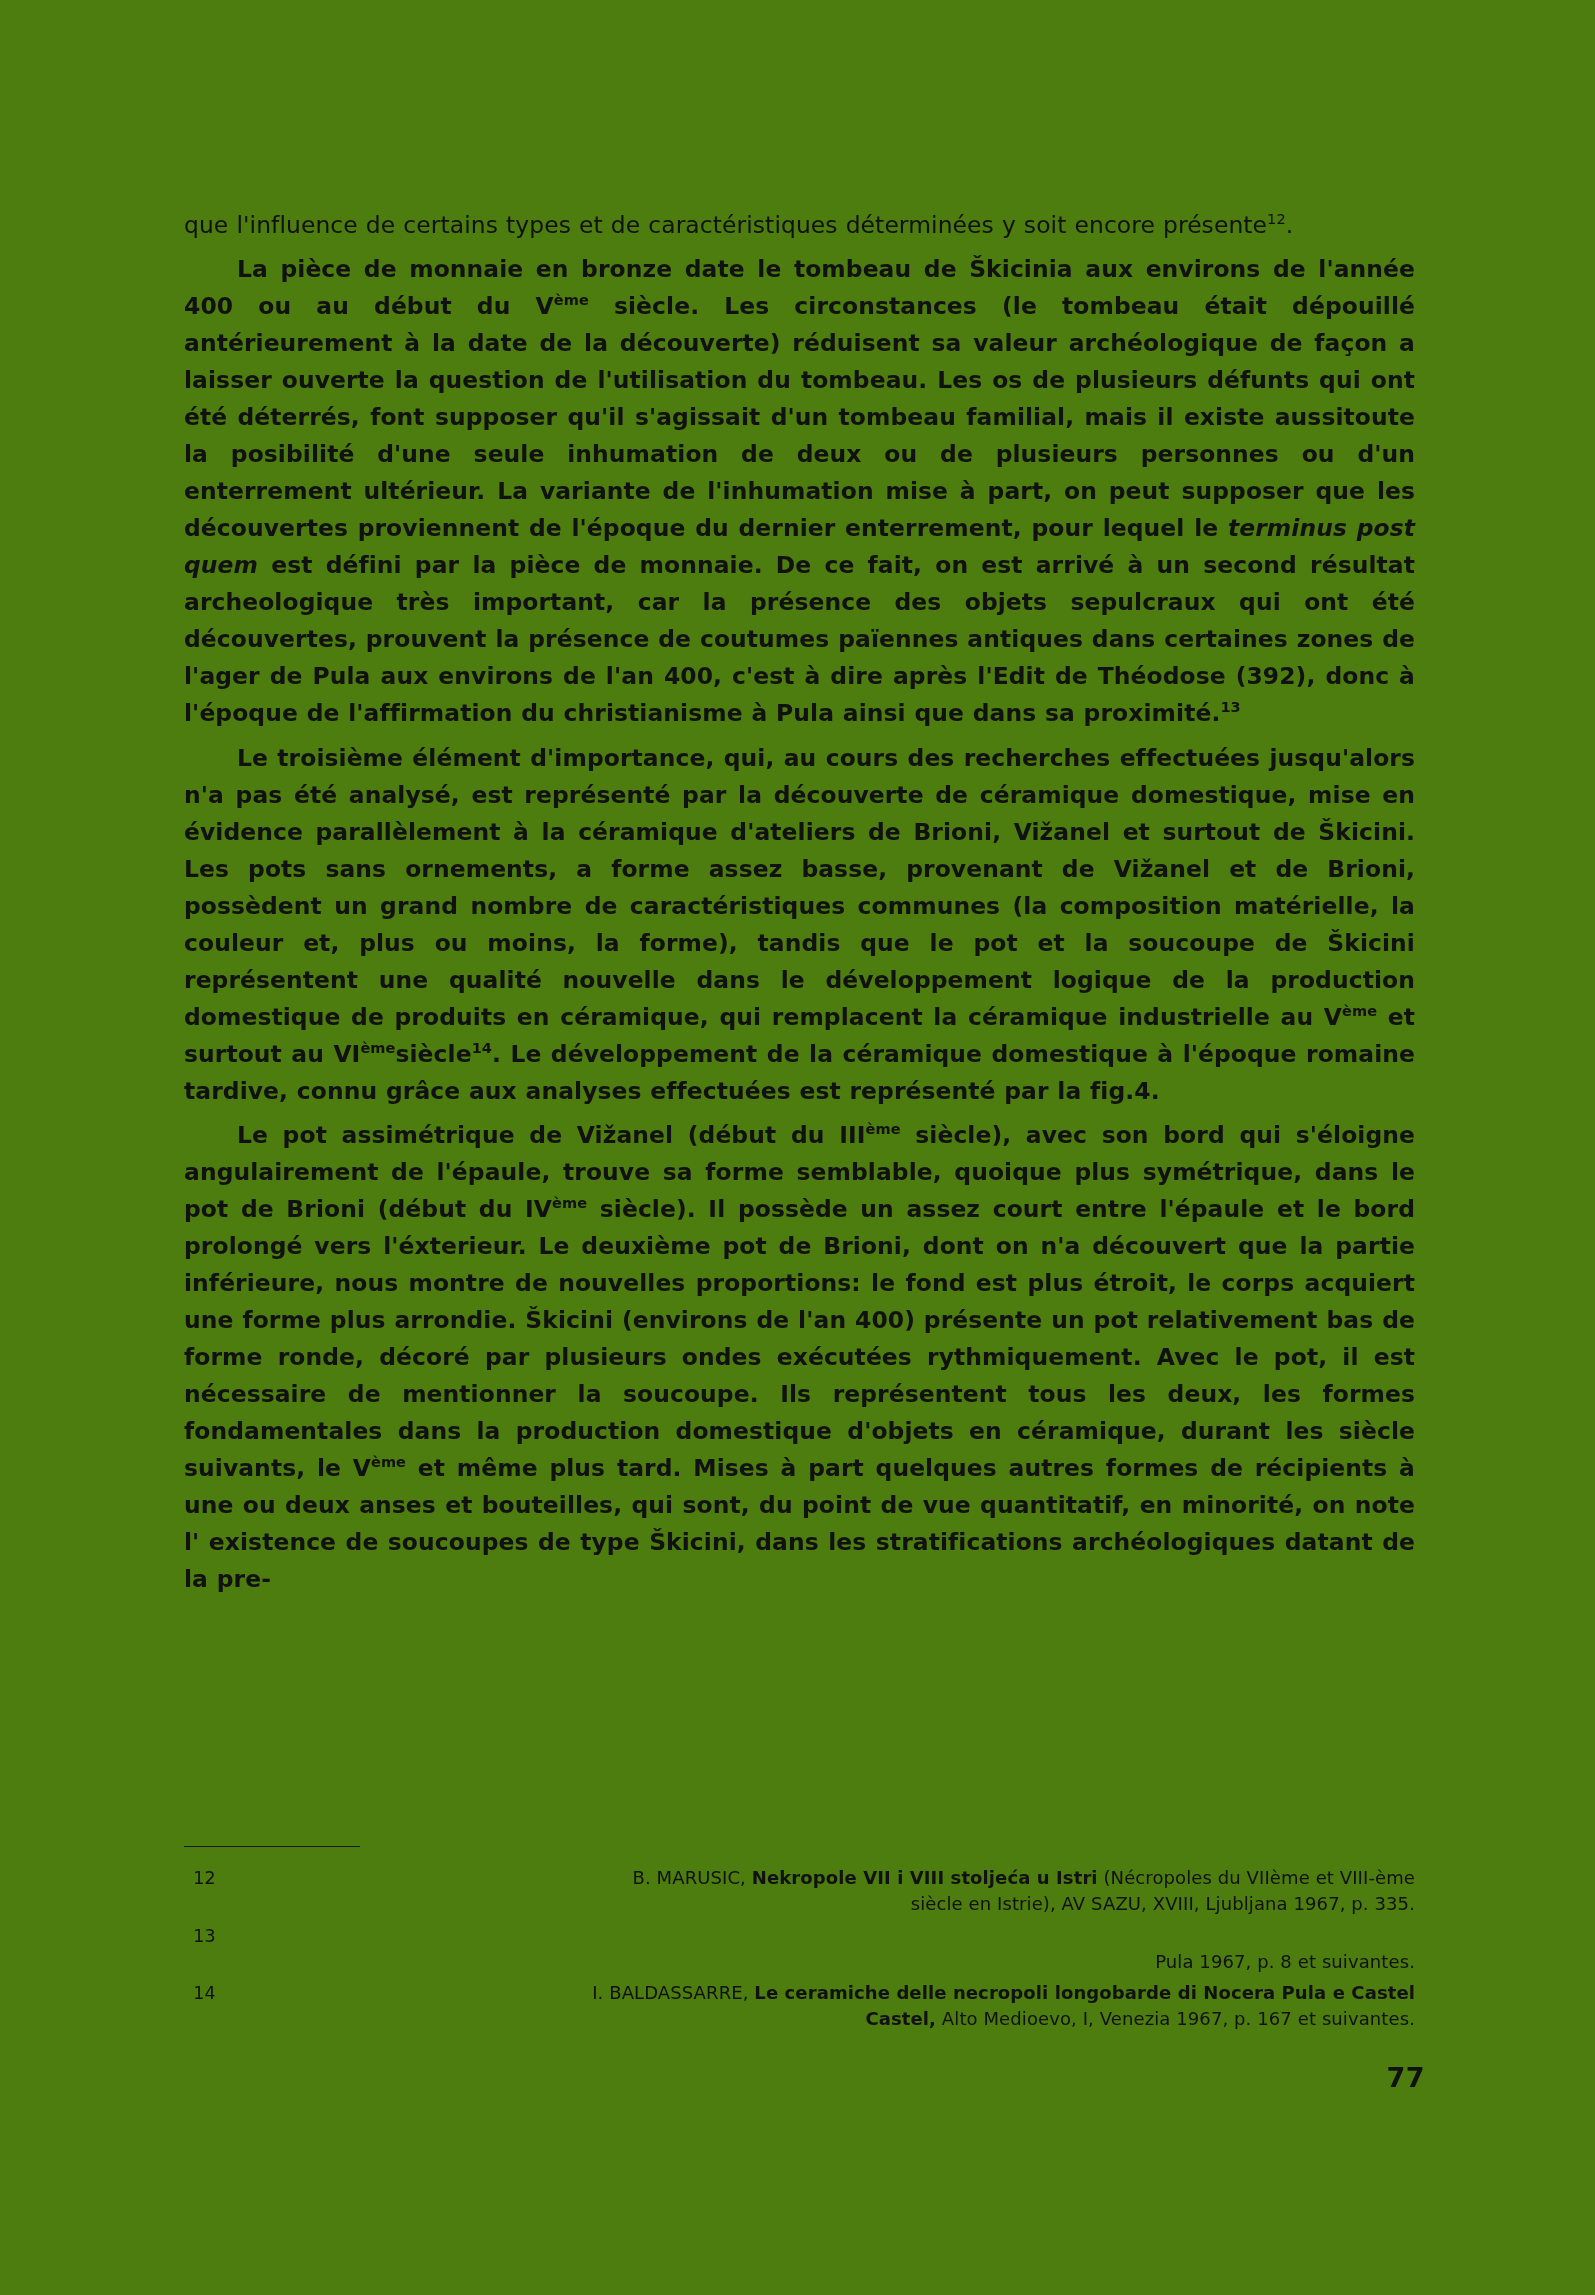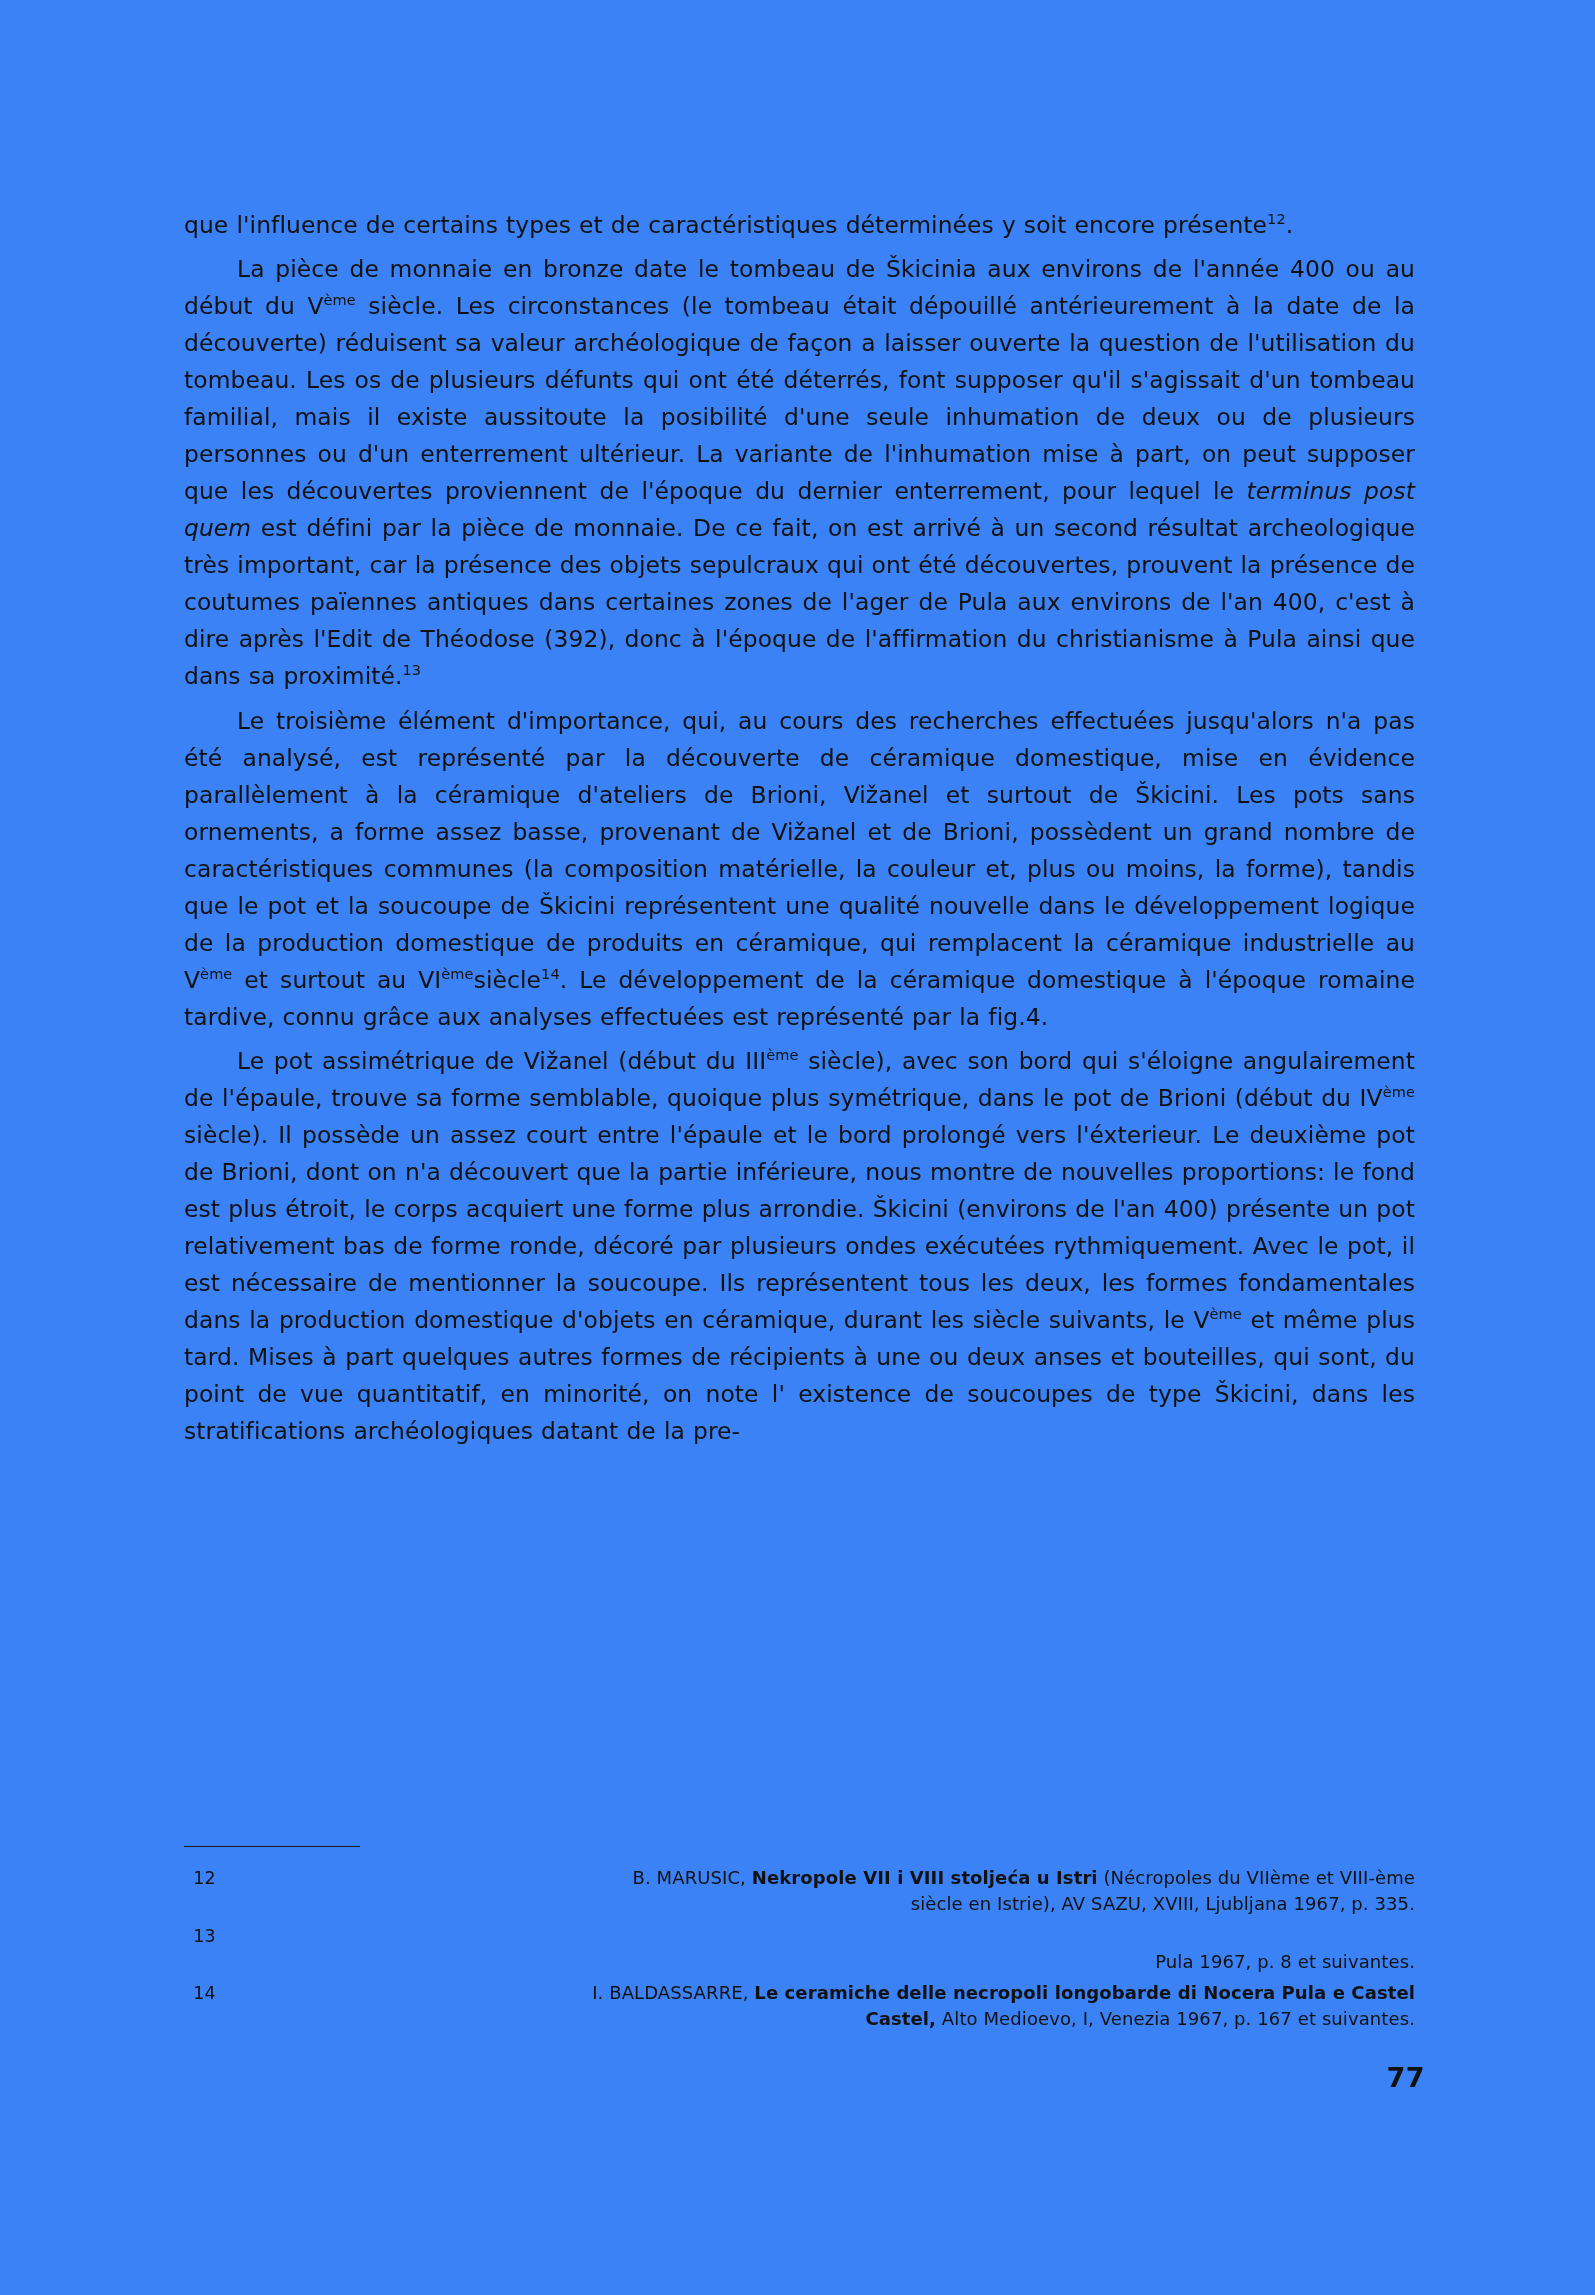--- a/index.html
+++ b/index.html
@@ -4,21 +4,21 @@
 <style>
   html, body {
     margin: 0;
     padding: 0;
     background: #ffffff;
   }
   .page {
     position: relative;
     width: 1595px;
     height: 2296px;
-    background: #3b82f6;
+    background: #4d7c0f;
     font-family: "DejaVu Sans", sans-serif;
     color: #111111;
     box-sizing: border-box;
   }
   .content {
     position: absolute;
     left: 184px;
     top: 207px;
     width: 1231px;
   }
@@ -26,20 +26,21 @@
     margin: 0 0 0 0;
     font-size: 23.4px;
     line-height: 37px;
     text-align: justify;
     text-justify: inter-word;
     letter-spacing: 0.1px;
     word-spacing: 0.5px;
   }
   p.body-par + p.body-par {
     margin-top: 7.3px;
+    font-weight: bold;
   }
   p.indent {
     text-indent: 53px;
   }
   .it { font-style: italic; }
   .bold { font-weight: bold; }
   sup {
     font-size: 0.62em;
     vertical-align: super;
     line-height: 0;

